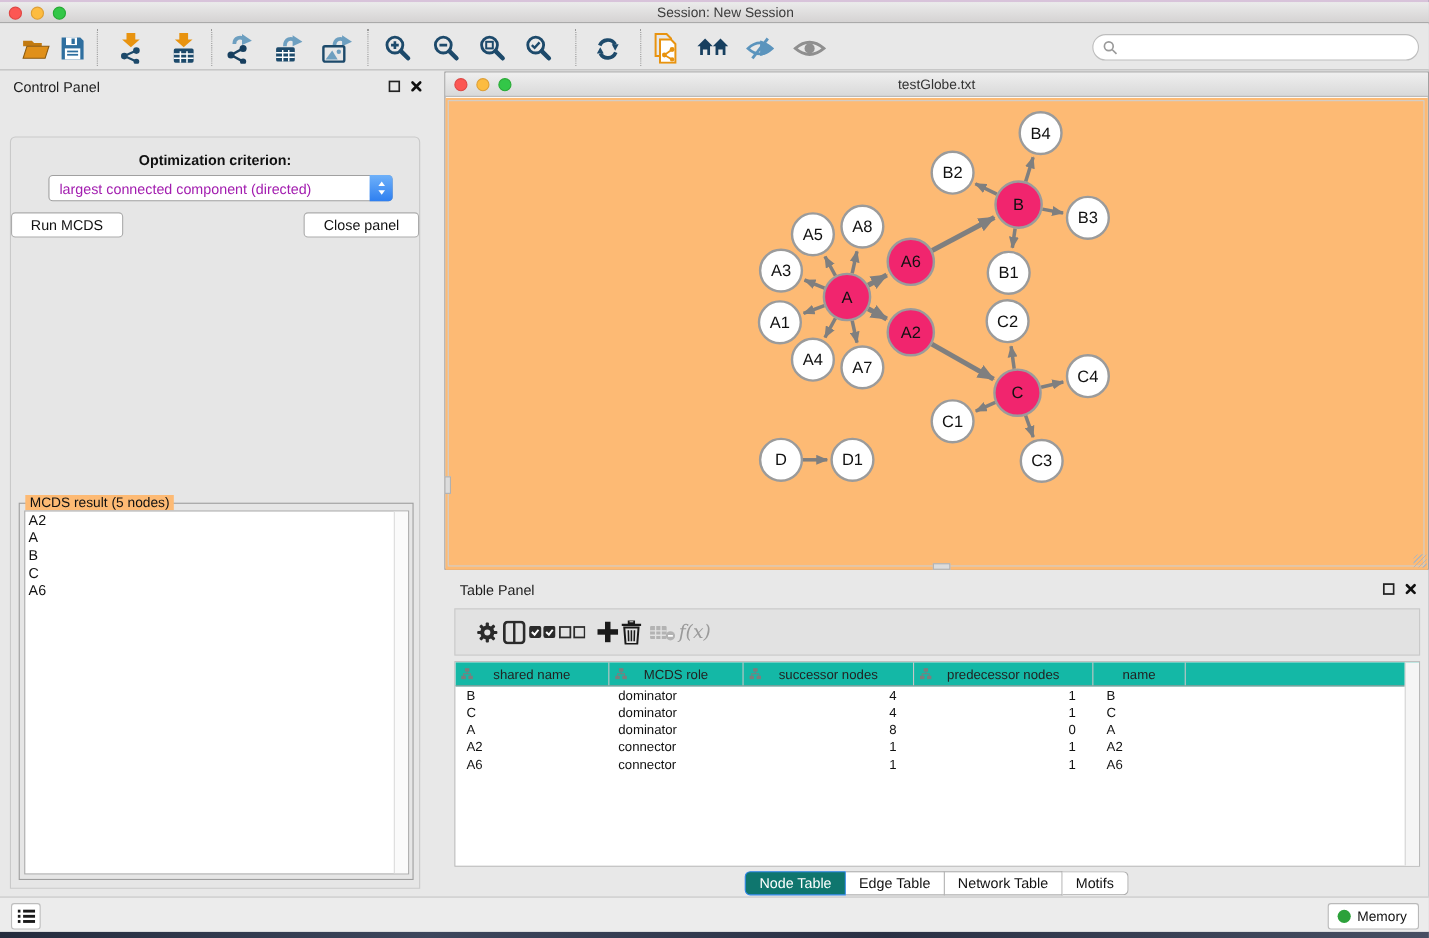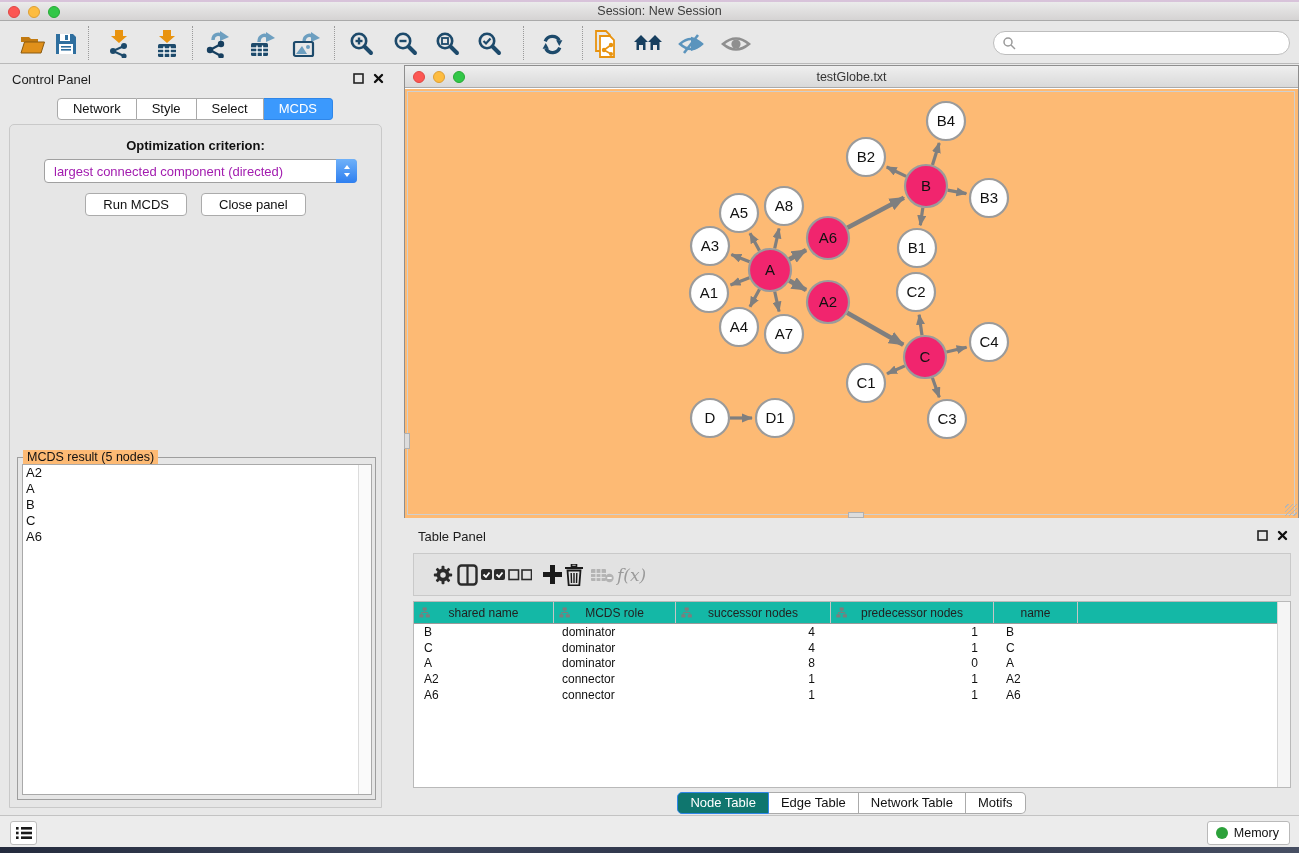--- a/index.html
+++ b/index.html
@@ -33,21 +33,21 @@
   .cp-tabs { position:absolute; left:0; top:33px; width:100%; display:flex; justify-content:center; }
   .cp-tab { height:22px; line-height:20px; padding:0 15px; background:#fff; border:1px solid #a9a9a9; border-left:none; font-size:13px; color:#111; }
   .cp-tab:first-child { border-left:1px solid #a9a9a9; border-radius:4px 0 0 4px; }
   .cp-tab:last-child { border-radius:0 4px 4px 0; }
   .cp-tab.active { background:#3b99fd; border-color:#2f86e8; color:#fff; }
   .cp-body { position:absolute; left:9px; top:59px; width:373px; height:684px; background:#e6e6e6; border:1px solid #c9c9c9; border-radius:5px 5px 0 0; }
   .opt-label { margin-top:13px; text-align:center; font-size:13px; font-weight:700; color:#111; }
   .criterion { position:absolute; left:34px; top:34px; width:313px; height:24px; background:#fff; border:1px solid #a0a0a0; border-radius:4px; display:flex; align-items:center; }
   .criterion .crit-text { flex:1; padding-left:9px; font-size:13px; color:#a21caf; white-space:nowrap; overflow:hidden; }
   .crit-stepper { width:21px; height:24px; margin:-1px -1px -1px 0; border-radius:0 4px 4px 0; background:linear-gradient(#6fb1f9,#2e7ff0); display:flex; align-items:center; justify-content:center; }
-  .cp-buttons { position:absolute; left:0; top:68px; width:100%; display:flex; justify-content:center; gap:14px; }
+  .cp-buttons { position:absolute; left:0; top:68px; width:100%; display:flex; justify-content:space-between; gap:14px; }
   .btn { height:23px; padding:0 17px; background:#fff; border:1px solid #ababab; border-radius:4px; font-size:13px; color:#111; line-height:21px; }
   .result-group { position:absolute; left:7px; top:332px; width:359px; height:343px; border:1px solid #9e9e9e; }
   .result-legend { position:absolute; left:5px; top:-8px; background:#fdba74; padding:0 4px; font-size:12.5px; color:#111; }
   .result-list { position:absolute; left:4px; top:6px; width:350px; height:331px; background:#fff; border:1px solid #a9a9a9; overflow:hidden; }
   .result-scroll { position:absolute; right:0; top:0; width:13px; height:100%; background:#fafafa; border-left:1px solid #dcdcdc; }
   .list-item { font-size:13px; color:#111; line-height:16px; padding-left:3px; }
 
   
   .net-frame { position:absolute; left:404px; top:63px; width:895px; height:453px; border:1px solid #8e8e8e; background:#fff; }
   .net-titlebar { position:absolute; left:0; top:0; width:100%; height:22px; background:linear-gradient(#efefef,#d9d9d9); border-bottom:1px solid #aaa; }
@@ -305,26 +305,20 @@
           </span>
         <span>
             <svg width="11" height="11" viewBox="0 0 11 11">
               <g stroke="#111" stroke-width="2.4" stroke-linecap="round">
                 <line x1="2" y1="2" x2="9" y2="9"></line>
                 <line x1="9" y1="2" x2="2" y2="9"></line>
               </g>
             </svg>
           </span>
       </div>
-    </div>
-    <div class="cp-tabs">
-      <div class="cp-tab">Network</div>
-      <div class="cp-tab">Style</div>
-      <div class="cp-tab">Select</div>
-      <div class="cp-tab active">MCDS</div>
     </div>
     <div class="cp-body">
       <div class="opt-label">Optimization criterion:</div>
       <div class="criterion">
         <div class="crit-text">largest connected component (directed)</div>
         <div class="crit-stepper">
           <svg width="8" height="14" viewBox="0 0 8 14">
               <polygon points="4,1 7,5 1,5" fill="#fff"></polygon>
               <polygon points="1,9 7,9 4,13" fill="#fff"></polygon>
             </svg>

